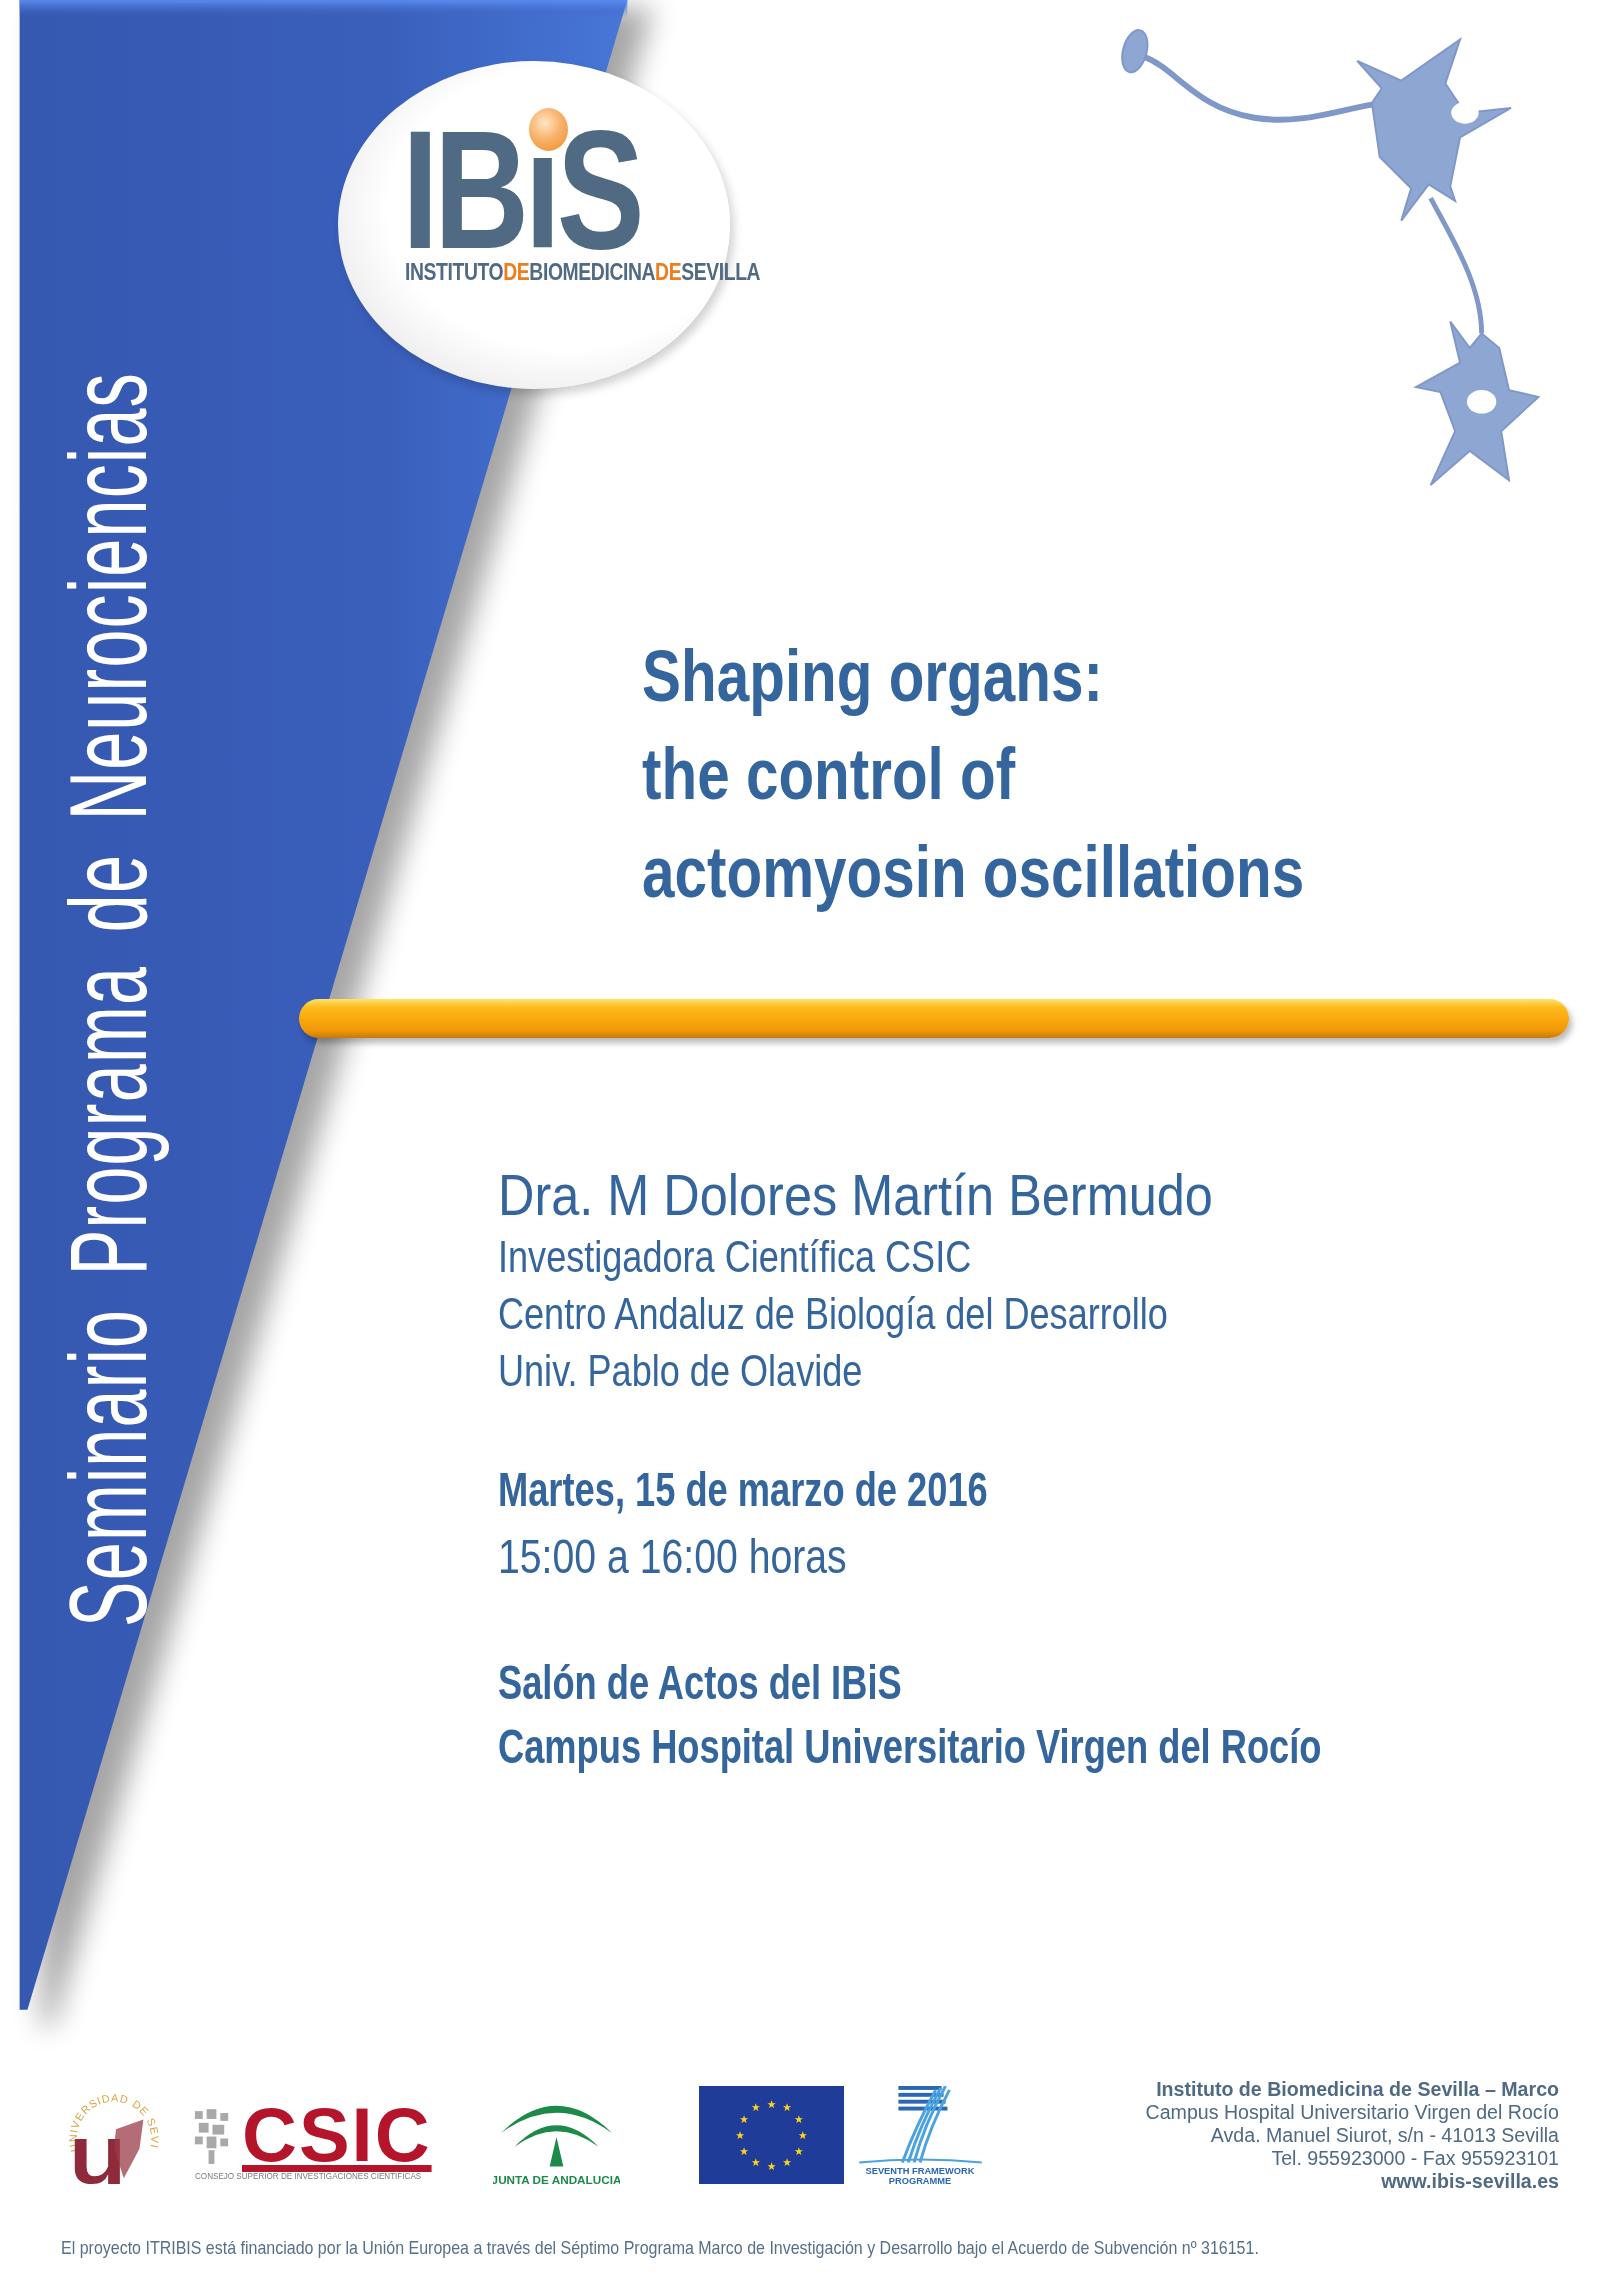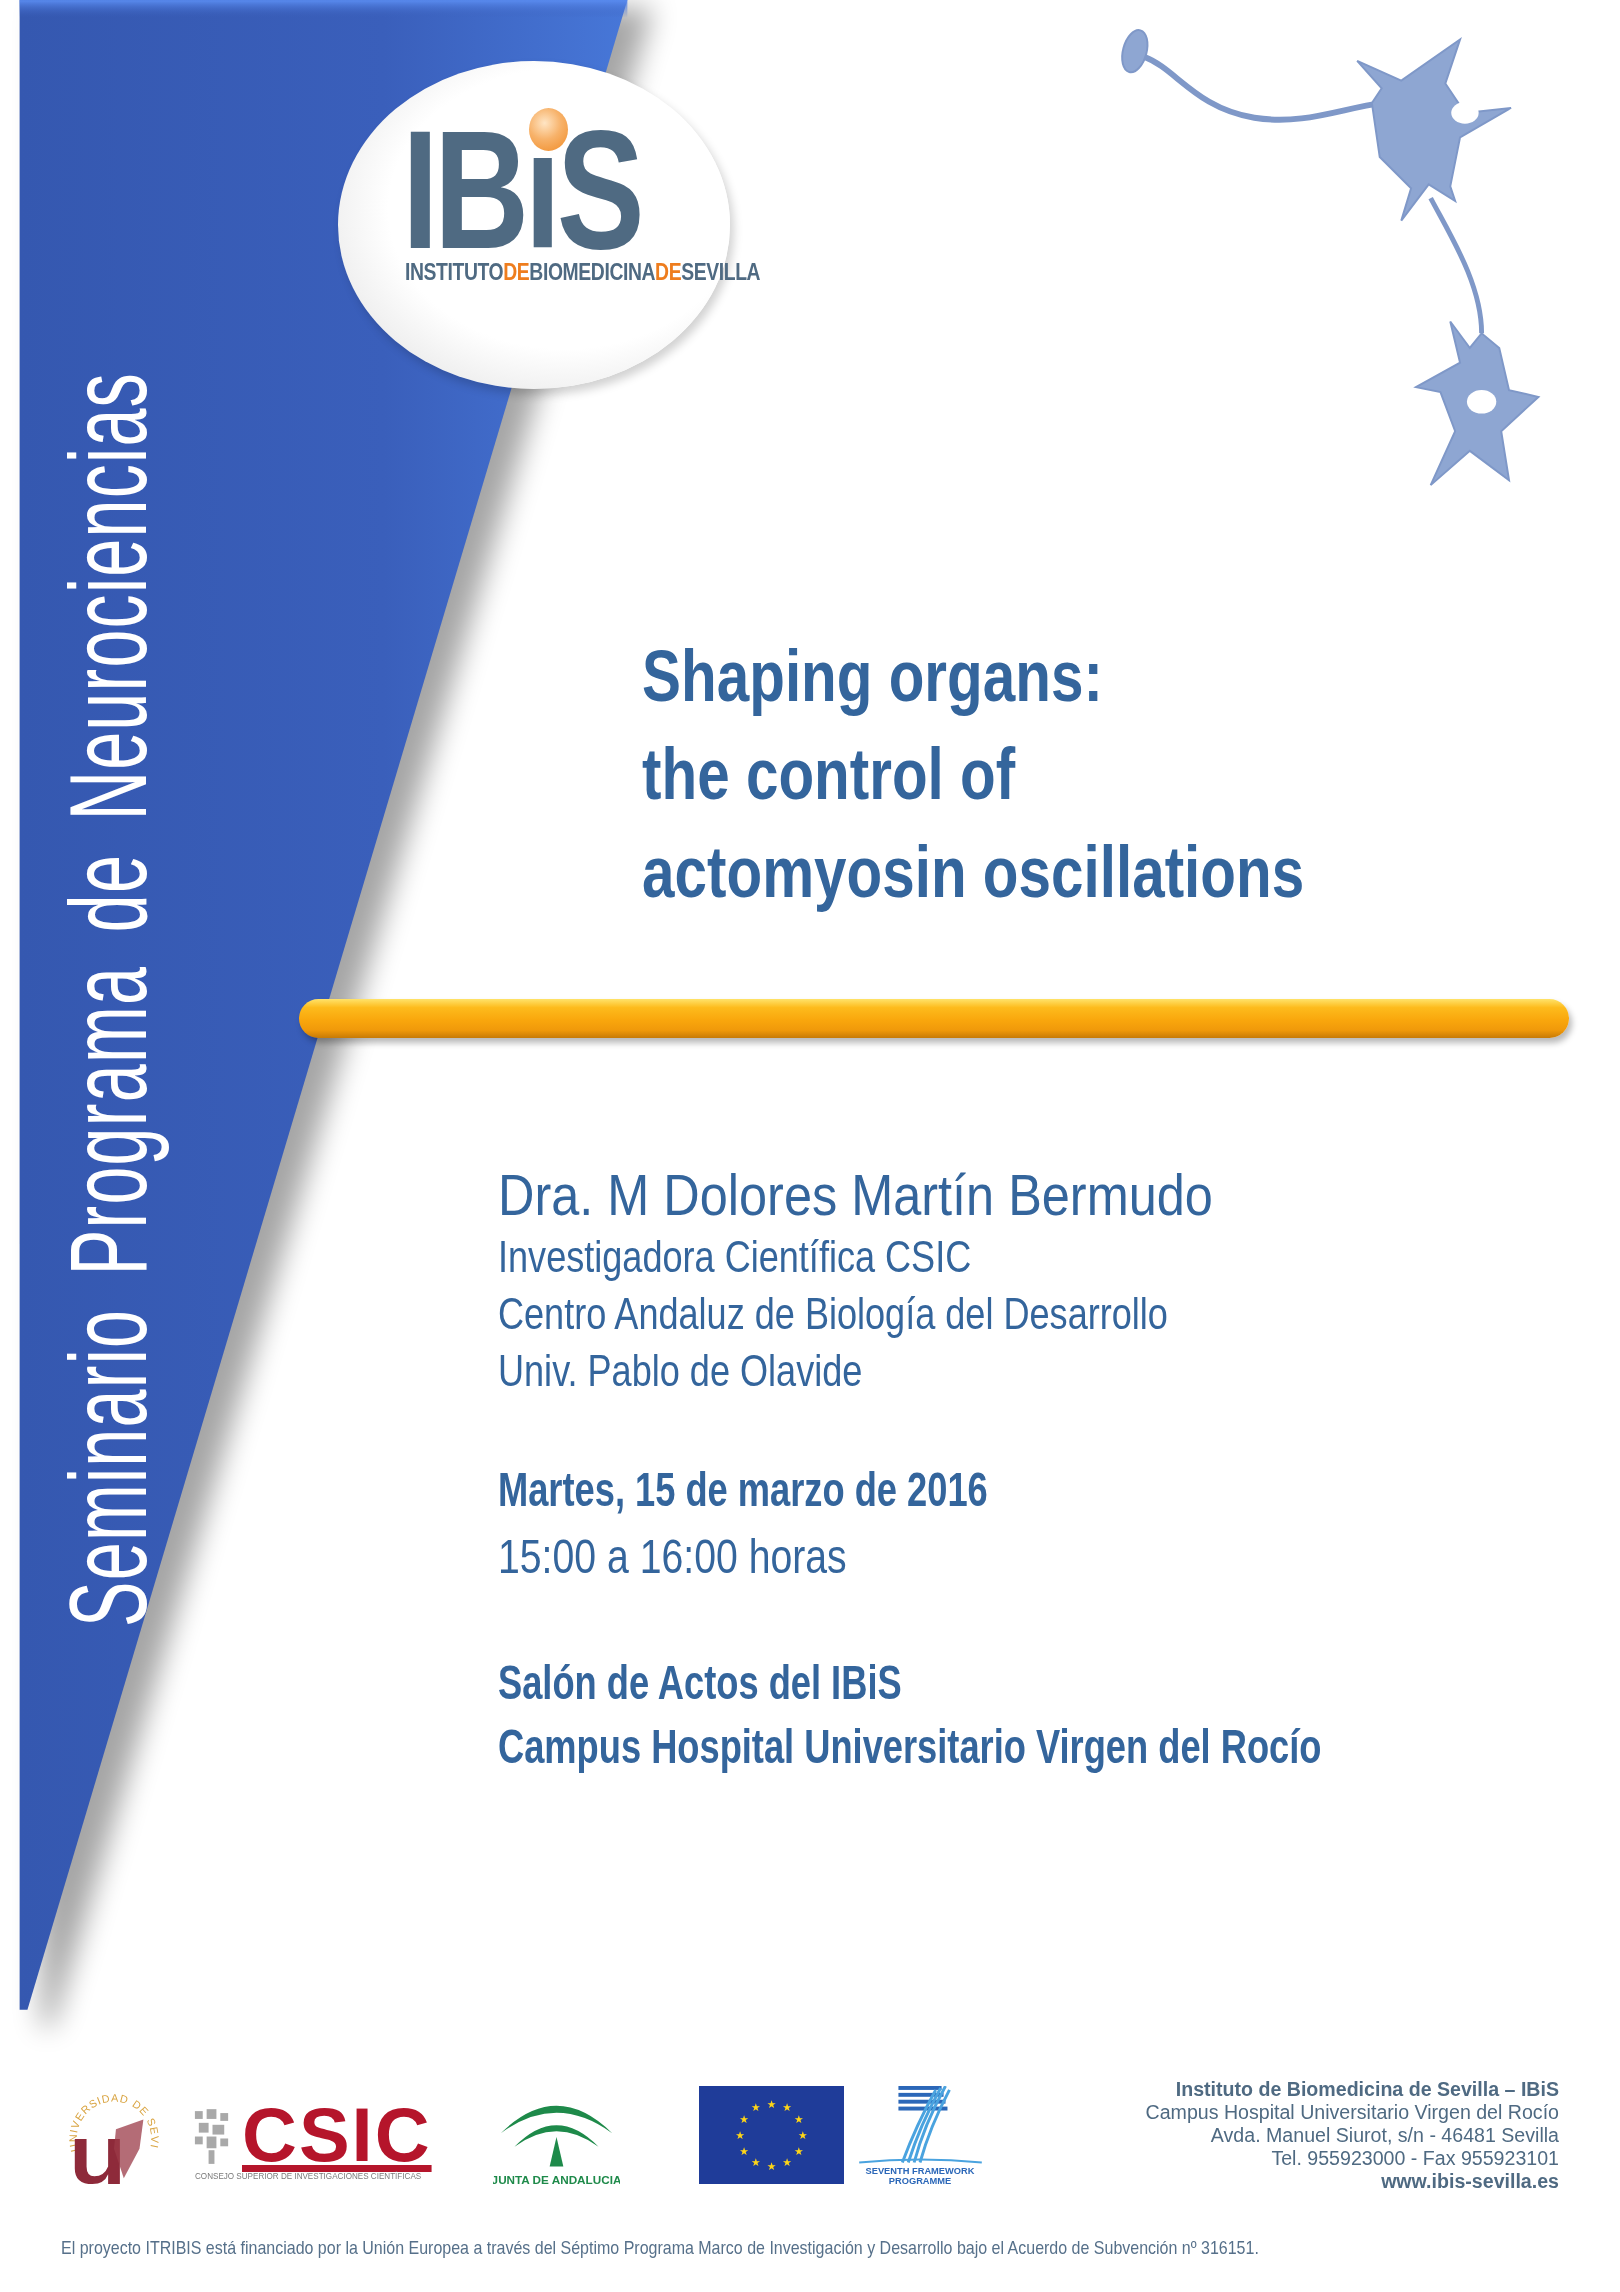--- a/index.html
+++ b/index.html
@@ -269,21 +269,21 @@
       <path d="M83,2 Q62,40 50,78"></path>
       <path d="M78,4 Q58,40 44,78"></path>
       <path d="M92,4 Q72,42 62,78"></path>
   </g>
   <path d="M0,78 Q62,72 125,78" stroke="#4aa3df" stroke-width="2" fill="none"></path>
   <text x="62" y="90" text-anchor="middle" font-family="Liberation Sans, sans-serif" font-size="9.5" font-weight="bold" fill="#2b67b8">SEVENTH FRAMEWORK</text>
   <text x="62" y="100" text-anchor="middle" font-family="Liberation Sans, sans-serif" font-size="9.5" font-weight="bold" fill="#2b67b8">PROGRAMME</text>
 </svg>
 
 <div id="contact">
-  <span class="cline bold">Instituto de Biomedicina de Sevilla – IBiS</span>
+  <span class="cline bold">Instituto de Biomedicina de Sevilla – Marco</span>
   <span class="cline">Campus Hospital Universitario Virgen del Rocío</span>
-  <span class="cline">Avda. Manuel Siurot, s/n  -  46481 Sevilla</span>
+  <span class="cline">Avda. Manuel Siurot, s/n  -  41013 Sevilla</span>
   <span class="cline">Tel. 955923000  -  Fax 955923101</span>
   <span class="cline bold">www.ibis-sevilla.es</span>
 </div>
 
 <div id="funding">El proyecto ITRIBIS está financiado por la Unión Europea a través del Séptimo Programa Marco de Investigación y Desarrollo bajo el Acuerdo de Subvención nº 316151.</div>
 
 
 </body></html>

